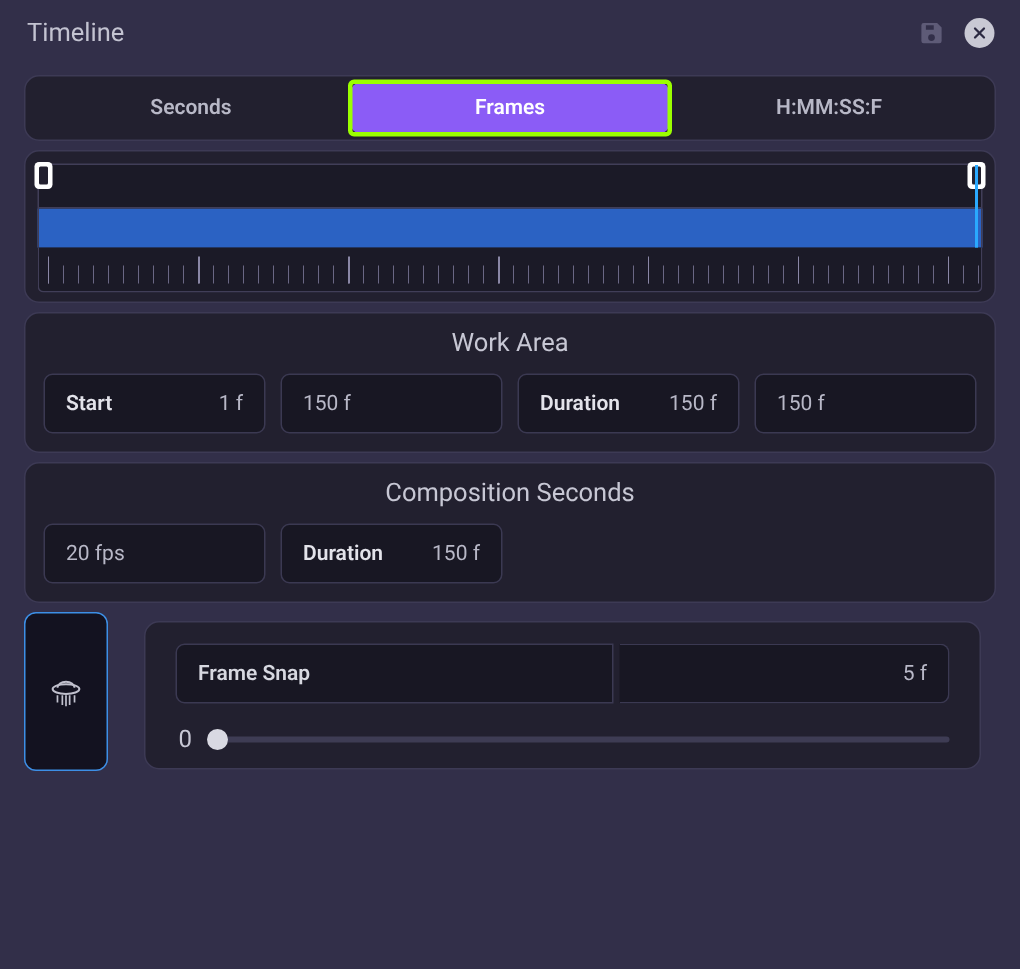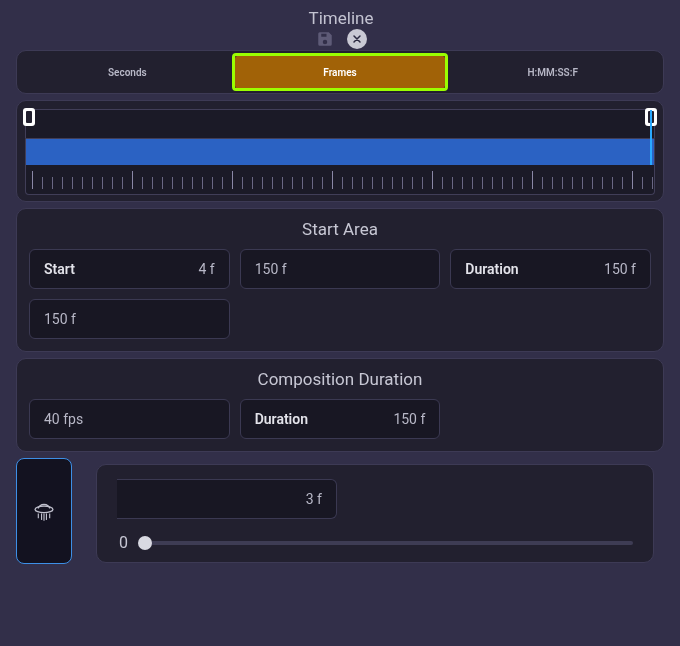--- a/index.html
+++ b/index.html
@@ -15,21 +15,20 @@
     height: 646px;
     padding: 0 6px;
     position: relative;
     background: #322f49;
   }
   .header {
     display: flex;
     align-items: center;
     padding: 8px 10px 8px 12px;
     height: 44px;
-    flex-direction: column;
   }
   .header-title {
     flex: 1;
     font-size: 17px;
     font-weight: 400;
     color: #c3c3d1;
   }
   .header-actions { display: flex; gap: 10px; align-items: center; }
   .icon-btn { width: 22px; height: 22px; display:flex; align-items:center; justify-content:center; cursor:pointer; }
   .save-icon svg { fill:#5e5b77; }
@@ -48,28 +47,28 @@
 
   
   .tabs {
     display: flex;
     height: 44px;
     padding: 4px;
   }
   .tab {
     flex: 1;
     display:flex; align-items:center; justify-content:center;
-    font-size: 10px; font-weight:600;
+    font-size: 14px; font-weight:600;
     color:#b8b8c7;
     border-radius: 6px;
     cursor:pointer;
     position: relative;
   }
   .tab.active {
-    background:#a16207;
+    background:#8b5cf6;
     color:#fff;
   }
   .highlight-ring {
     position:absolute; inset:-2px;
     border:3px solid #9bff00;
     border-radius:4px;
     pointer-events:none;
   }
 
   
@@ -114,21 +113,21 @@
       #8a87a6 0 1px, transparent 1px 100px);
     background-position: 6px 0;
   }
 
   
   .section-card { padding: 10px 12px 12px; }
   .section-title {
     text-align:center; font-size:17px; color:#c7c7d4; font-weight:400; margin-bottom:10px;
   }
   .grid2 {
-    display:grid; grid-template-columns: 1fr 1fr 1fr; gap:10px;
+    display:grid; grid-template-columns: 1fr 1fr 1fr 1fr; gap:10px;
   }
   .field {
     background:#181723;
     border:1px solid #3b3952;
     border-radius:6px;
     height:40px;
     display:flex; align-items:center;
     padding: 0 14px;
     font-size:14px;
   }
@@ -207,44 +206,44 @@
     <div class="track-top">
       <div class="range-thumb left"></div>
       <div class="range-thumb right"></div>
       <div class="playhead"></div>
     </div>
     <div class="track-mid"></div>
     <div class="track-ruler"></div>
   </div>
 
   <div class="card section-card">
-    <div class="section-title">Start Area</div>
+    <div class="section-title">Work Area</div>
     <div class="grid2">
       <div class="field">
         <span class="label">Start</span>
-        <span class="value">4 f</span>
+        <span class="value">1 f</span>
       </div>
       <div class="field">
         <span class="value">150 f</span>
       </div>
       <div class="field">
         <span class="label">Duration</span>
         <span class="value">150 f</span>
       </div>
       <div class="field">
         <span class="value">150 f</span>
       </div>
     </div>
   </div>
 
   <div class="card section-card">
-    <div class="section-title">Composition Duration</div>
+    <div class="section-title">Composition Seconds</div>
     <div class="grid2">
       <div class="field">
-        <span class="value">40 fps</span>
+        <span class="value">20 fps</span>
       </div>
       <div class="field">
         <span class="label">Duration</span>
         <span class="value">150 f</span>
       </div>
     </div>
   </div>
 
   <div class="bottom-row">
     <div class="mode-btn">
@@ -253,21 +252,22 @@
         <path d="M9 13 a7 5 0 0 1 14 0" stroke-width="1.6"></path>
         <line x1="9" y1="19" x2="9" y2="25" stroke-width="1.4"></line>
         <line x1="13" y1="19" x2="13" y2="27" stroke-width="1.4"></line>
         <line x1="16" y1="19" x2="16" y2="28" stroke-width="1.4"></line>
         <line x1="19" y1="19" x2="19" y2="27" stroke-width="1.4"></line>
         <line x1="23" y1="19" x2="23" y2="25" stroke-width="1.4"></line>
       </svg>
     </div>
     <div class="card snap-card">
       <div class="snap-row">
-        <div class="snap-field-value">3 f</div>
+        <div class="snap-field-label">Frame Snap</div>
+        <div class="snap-field-value">5 f</div>
       </div>
       <div class="slider-wrap">
         <div class="slider-min">0</div>
         <div class="slider">
           <div class="slider-thumb"></div>
         </div>
       </div>
     </div>
   </div>
 

